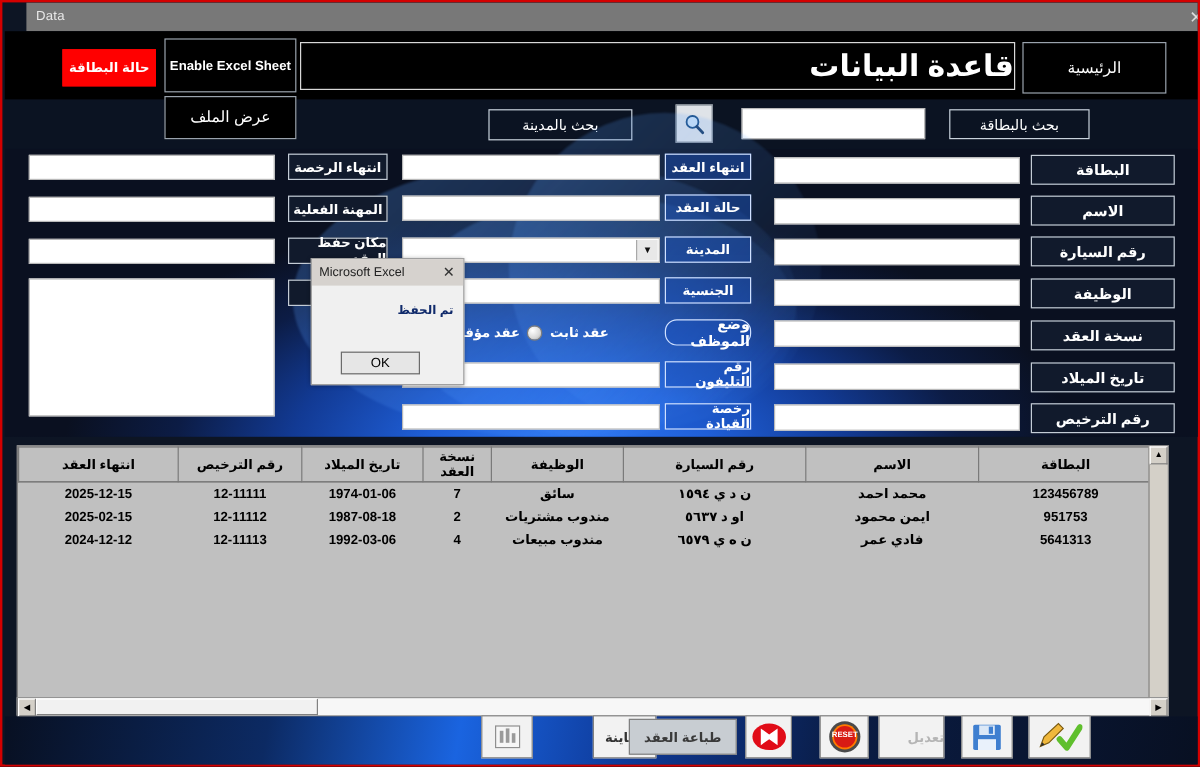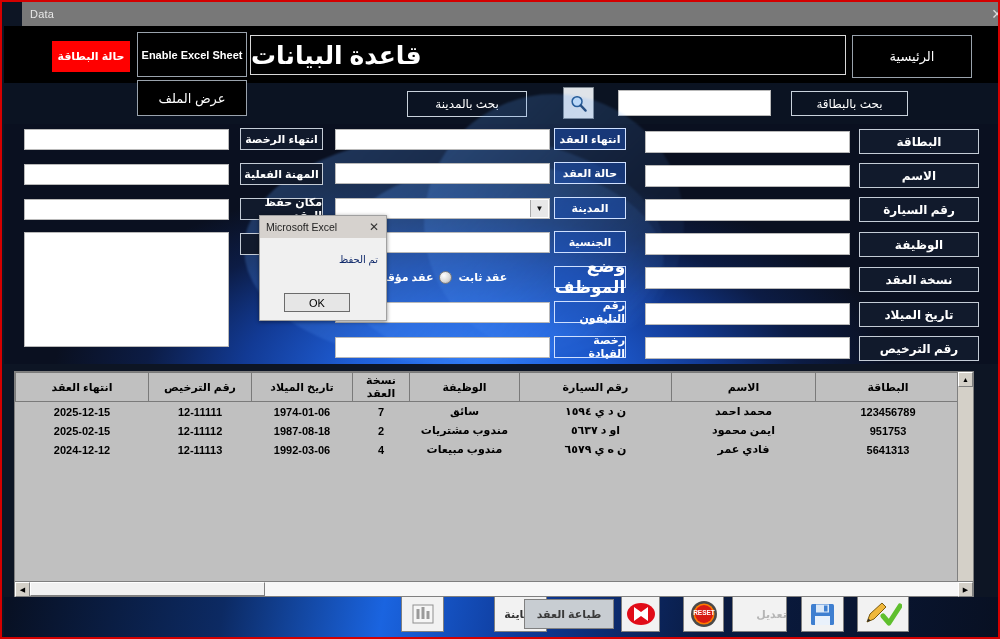--- a/index.html
+++ b/index.html
@@ -32,21 +32,21 @@
   .btn{
     position:absolute;box-sizing:border-box;
     background:#000;border:1px solid #9aa3ad;color:#fff;
     display:flex;align-items:center;justify-content:center;
     font-size:12px;cursor:pointer;text-align:center;
   }
   .btn.red{background:#ff0000;border:1px solid #ff0000;color:#fff;font-weight:bold;font-size:11px;}
   .title-box{
     position:absolute;box-sizing:border-box;background:#000;
     border:1px solid #d8d8d8;color:#fff;font-weight:bold;
-    display:flex;align-items:center;justify-content:flex-start;
+    display:flex;align-items:center;justify-content:flex-end;
   }
   
   .wallpaper{
     position:absolute;left:2px;top:122px;width:996px;height:240px;
     background:
       radial-gradient(ellipse 420px 200px at 470px 250px, #2f7bf7 0%, #1f5fd8 28%, #123a94 55%, #0c1c45 78%, #0a1020 100%),
       radial-gradient(ellipse 300px 160px at 640px 120px, #1b56c6 0%, #112f73 45%, rgba(10,16,32,0) 80%),
       linear-gradient(180deg,#0b1322 0%, #0a1526 60%, #081022 100%);
   }
   .wall-swoosh{
@@ -144,21 +144,21 @@
     background:#f0f0f0;border:1px solid #a0a0a0;box-sizing:border-box;
     box-shadow:0 1px 4px rgba(0,0,0,.45);z-index:50;
   }
   .modal-tb{
     height:22px;background:#d6d2ce;display:flex;align-items:center;
     justify-content:space-between;padding:0 4px 0 6px;box-sizing:border-box;
     font-size:10.5px;color:#222;
   }
   .modal-x{font-size:12px;color:#333;cursor:pointer;padding:0 3px;}
   .modal-body{
-    padding:16px 8px 0 0;font-size:10px;color:#102a6b;direction:rtl;text-align:right;
+    padding:16px 8px 0 0;font-size:10px;color:#102a6b;direction:rtl;text-align:right;font-weight:bold;
   }
   .modal-ok{
     position:absolute;left:24px;bottom:8px;width:66px;height:19px;
     background:#e6e6e6;border:1px solid #6b6b6b;box-sizing:border-box;
     font-size:11px;color:#000;display:flex;align-items:center;justify-content:center;
     cursor:pointer;
   }
   .ar{direction:rtl;unicode-bidi:embed;}
 </style>
 </head>
@@ -267,21 +267,21 @@
     </div>
   <div class="combo" style="left:333px;top:196px;width:215px;height:21px;">
     <span class="arrow">▼</span>
   </div>
 
   <div class="lbl mid" style="left:552px;top:229px;width:72px;height:22px;font-size:11px;">
     <span class="ar">الجنسية</span>
     </div>
   <input class="field" type="text" style="left: 333px; top: 230px; width: 215px; height: 21px;">
 
-  <div class="lbl mid" style="left:552px;top:264px;width:72px;height:22px;font-size:17px;">
+  <div class="lbl mid" style="left:552px;top:264px;width:72px;height:22px;font-size:12px;border-radius:10px;">
     <span class="ar">وضع الموظف</span>
     </div>
   <div class="radio-row" style="left:355px;top:265px;width:195px;height:20px;">
     <span class="ar">عقد ثابت</span>
     <span class="radio"></span>
     <span class="ar">عقد مؤقت</span>
     <span class="radio"></span>
   </div>
 
   <div class="lbl mid" style="left:552px;top:299px;width:72px;height:22px;font-size:11px;">

